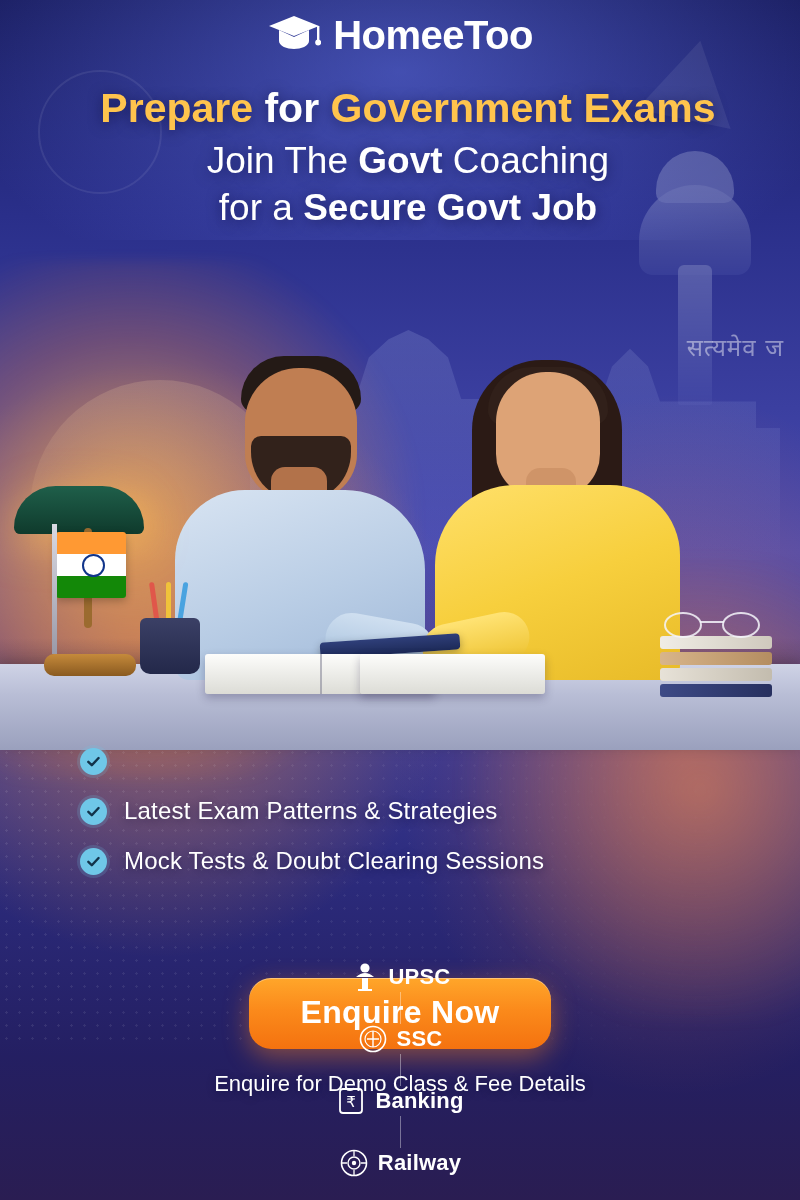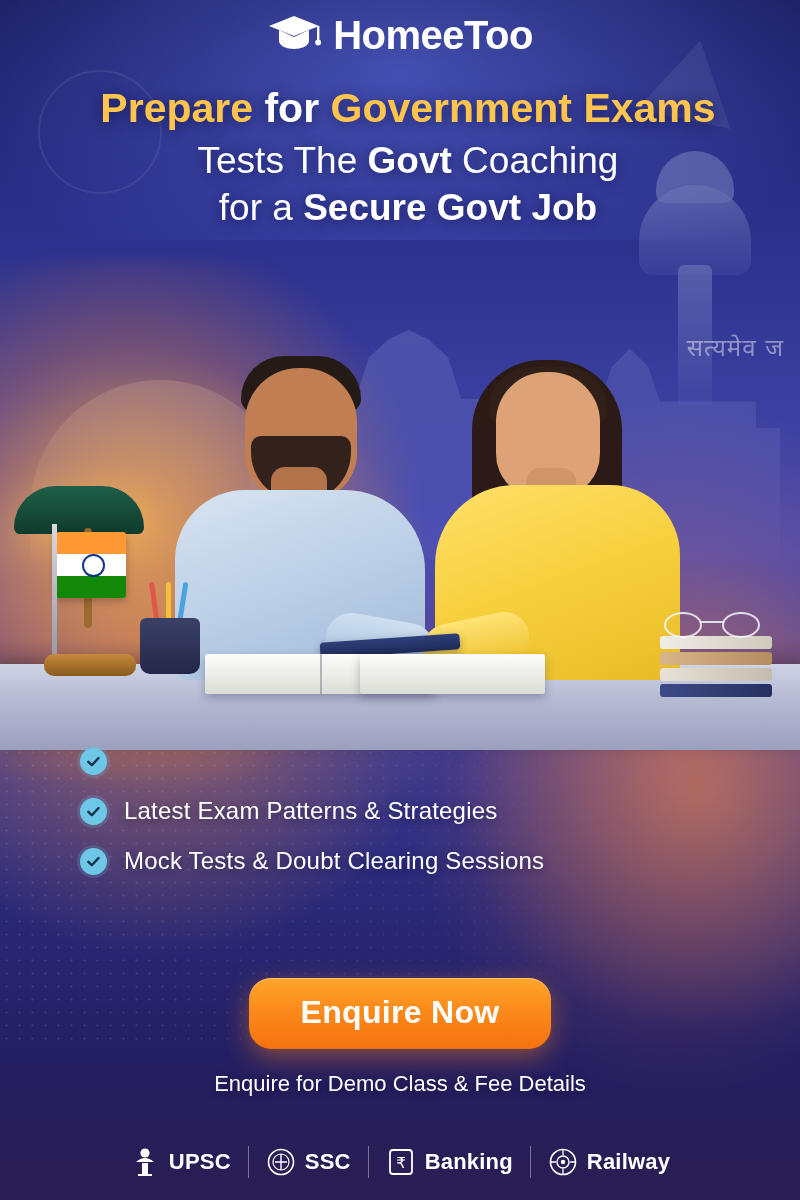--- a/index.html
+++ b/index.html
@@ -404,20 +404,21 @@
 
   
   .exams {
     position: absolute;
     left: 0; right: 0; bottom: 22px;
     display: flex;
     align-items: center;
     justify-content: center;
     gap: 0;
     z-index: 20;
+    flex-direction: column;
   }
   .exam {
     display: flex;
     align-items: center;
     gap: 9px;
     padding: 0 17px;
   }
   .exam-label {
     font-size: 22px;
     font-weight: bold;
@@ -466,21 +467,21 @@
       </svg>
     </span>
     <span class="logo-text">HomeeToo</span>
   </div>
 
   <div class="headline">
     <div class="h-line1">
       <span class="accent">Prepare</span><span> for </span><span class="accent">Government Exams</span>
     </div>
     <div class="h-line2">
-      <span>Tests The </span><b>Govt</b><span> Coaching</span>
+      <span>Join The </span><b>Govt</b><span> Coaching</span>
     </div>
     <div class="h-line3">
       <span>for a </span><b>Secure Govt Job</b>
     </div>
   </div>
 
   <div class="scene">
     <div class="desk-shadow"></div>
     <div class="desk"></div>
 

